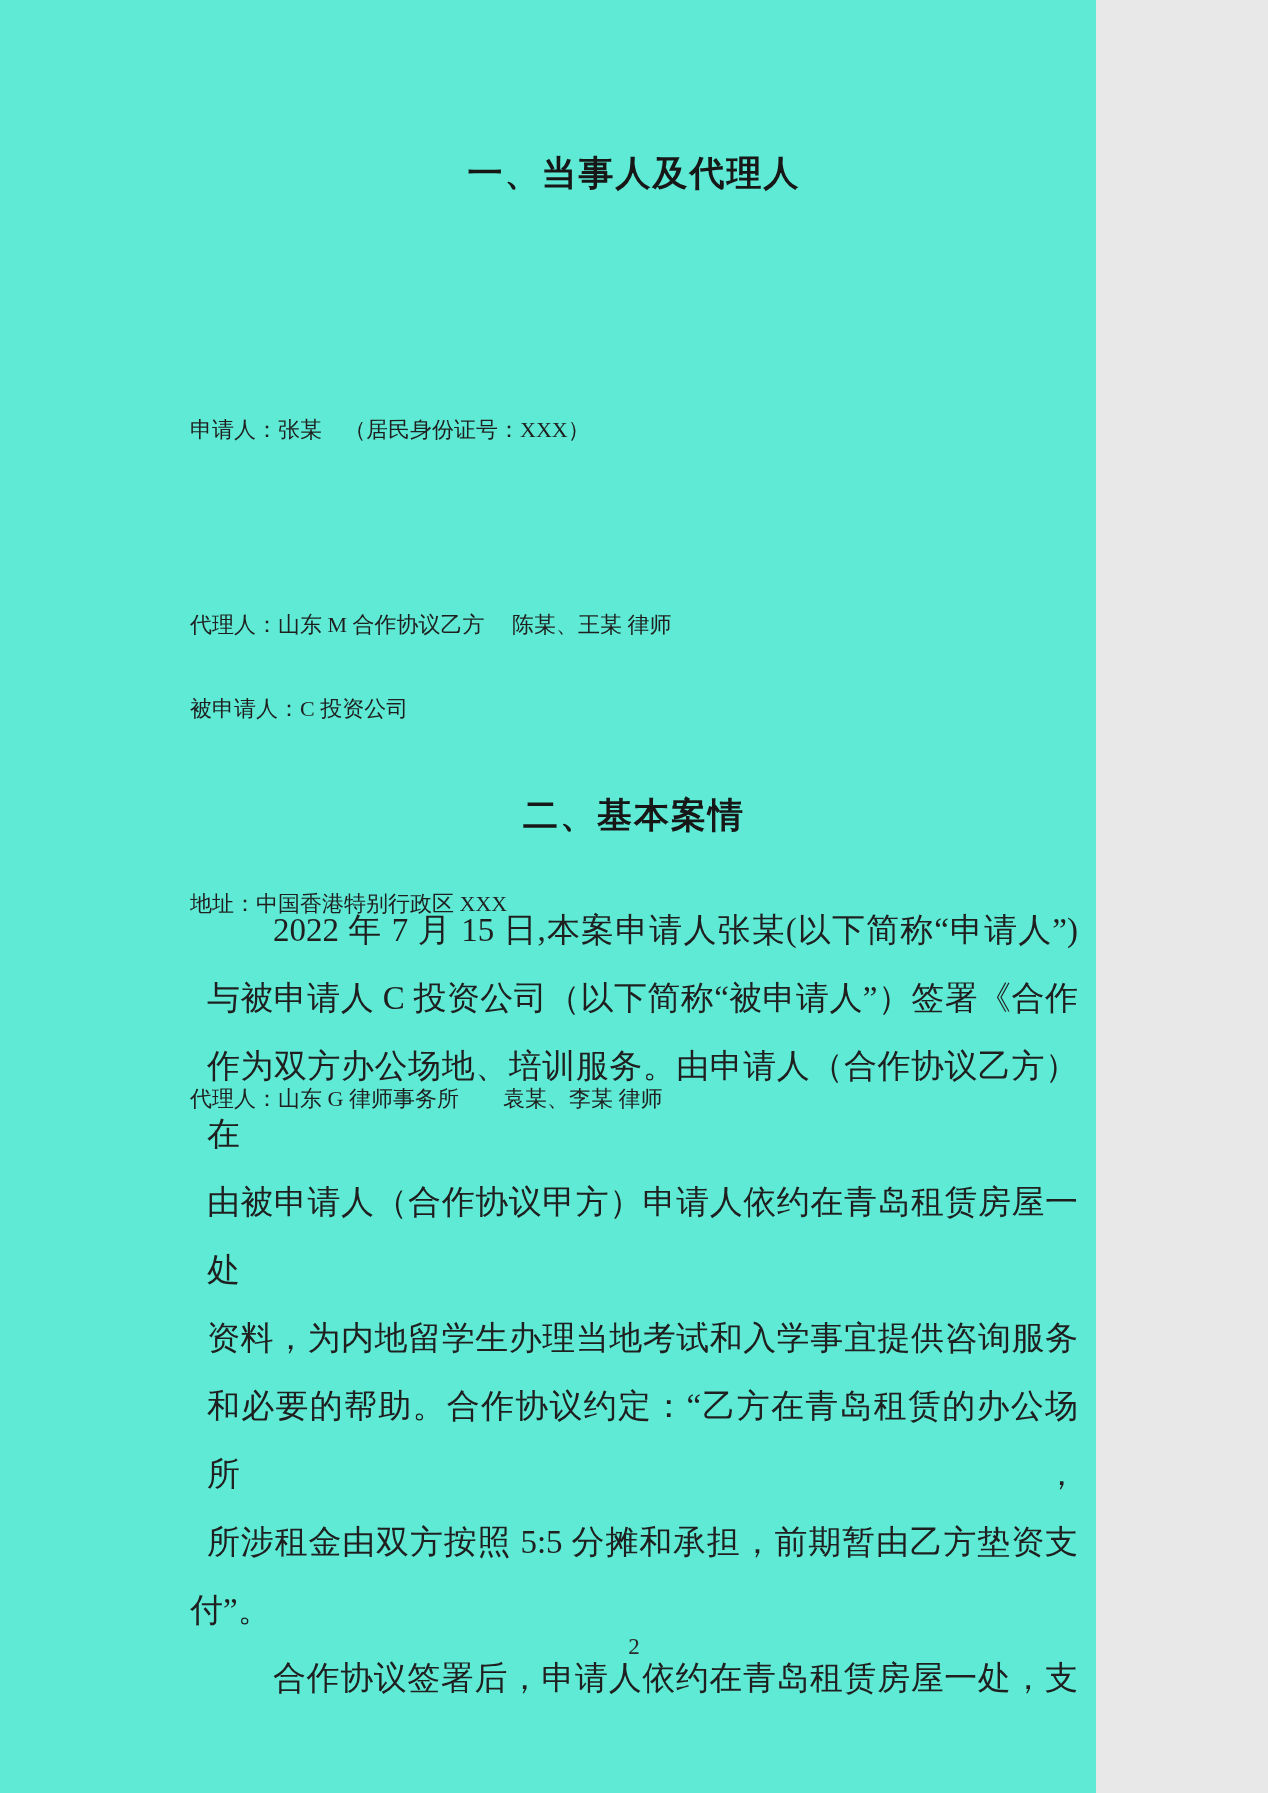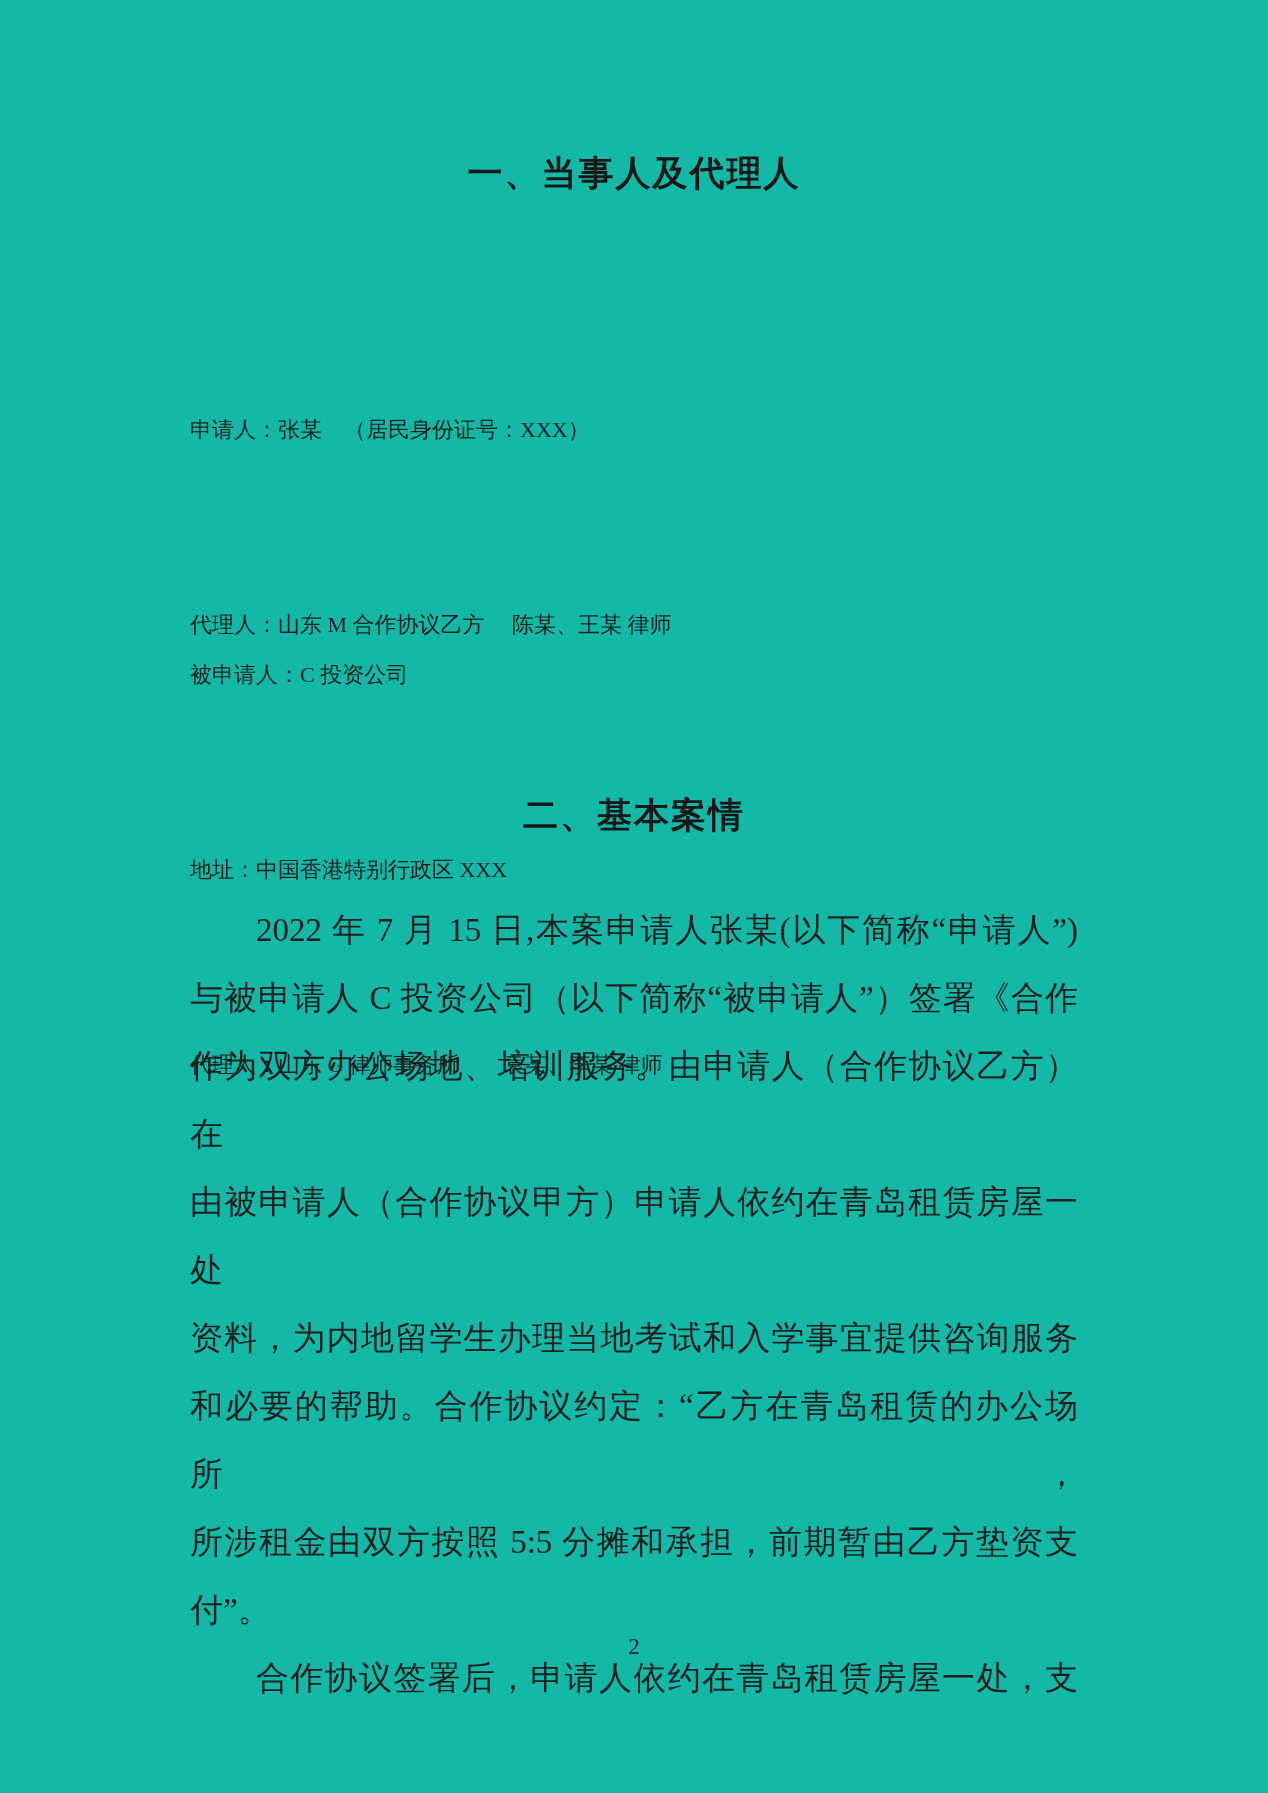--- a/index.html
+++ b/index.html
@@ -2,23 +2,23 @@
 <html><head>
 <meta charset="utf-8">
 <style>
   html, body {
     margin: 0;
     padding: 0;
     background: #e8e8e8;
   }
   .page {
     position: relative;
-    width: 1268px;
+    width: 1096px;
     height: 1793px;
-    background: #14b8a6;
+    background: #5eead4;
     color: #1c1c1c;
     overflow: hidden;
     font-family: "Liberation Serif", "DejaVu Serif", serif;
   }
   .col {
     position: absolute;
     left: 190px;
     width: 888px;
   }
   .heading {
@@ -33,33 +33,34 @@
   .heading1 { top: 140px; }
   .heading2 { top: 782px; }
   .party-block {
     font-size: 22px;
     line-height: 65px;
     text-align: left;
     white-space: pre;
     color: #1f1f1f;
   }
   .party-a { top: 267px; }
-  .party-b { top: 512px; font-family: Liberation Serif, serif; }
+  .party-b { top: 546px; font-family: Liberation Serif, serif; }
   .body-block {
     top: 896px;
     font-size: 33px;
     line-height: 68px;
     color: #1f1f1f;
   }
   .body-line {
     text-align: justify;
     text-justify: inter-character;
   }
   .body-line.fill {
     text-align-last: justify;
+    margin-left: 17px;
   }
   .body-line.indent {
     text-indent: 66px;
   }
   .body-line.short {
     text-align: left;
     text-align-last: left;
   }
   .page-number {
     position: absolute;

